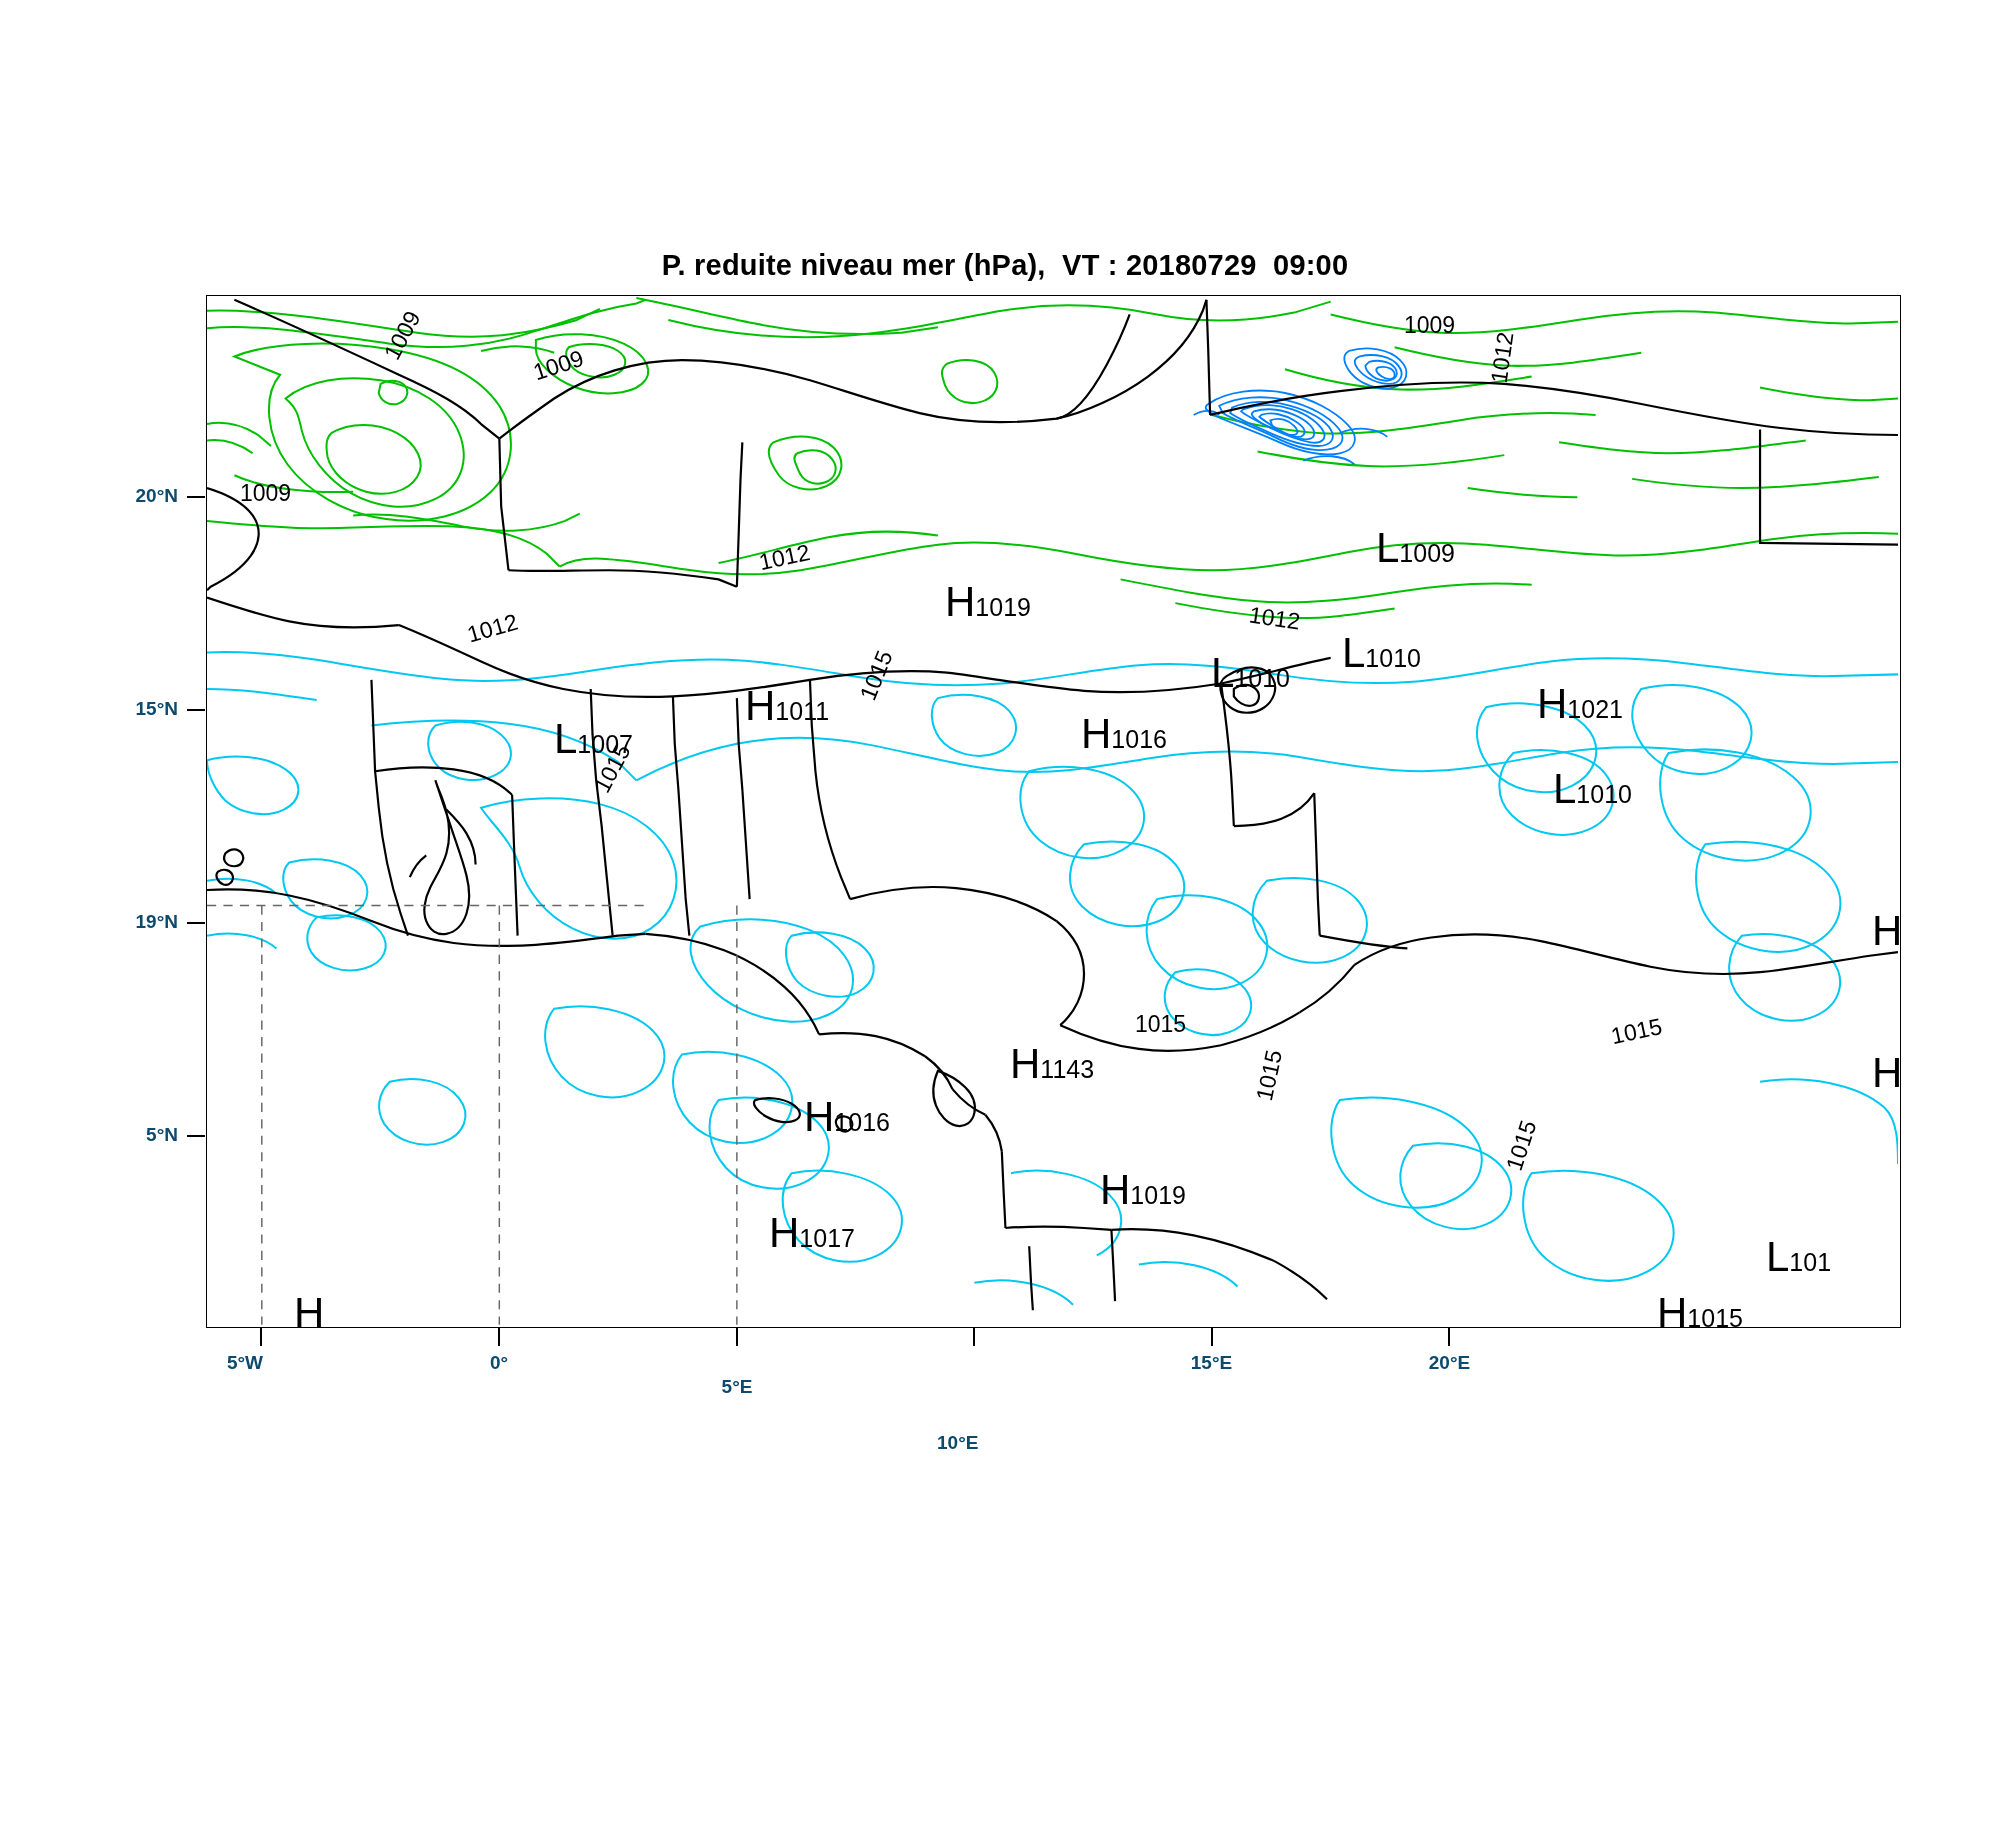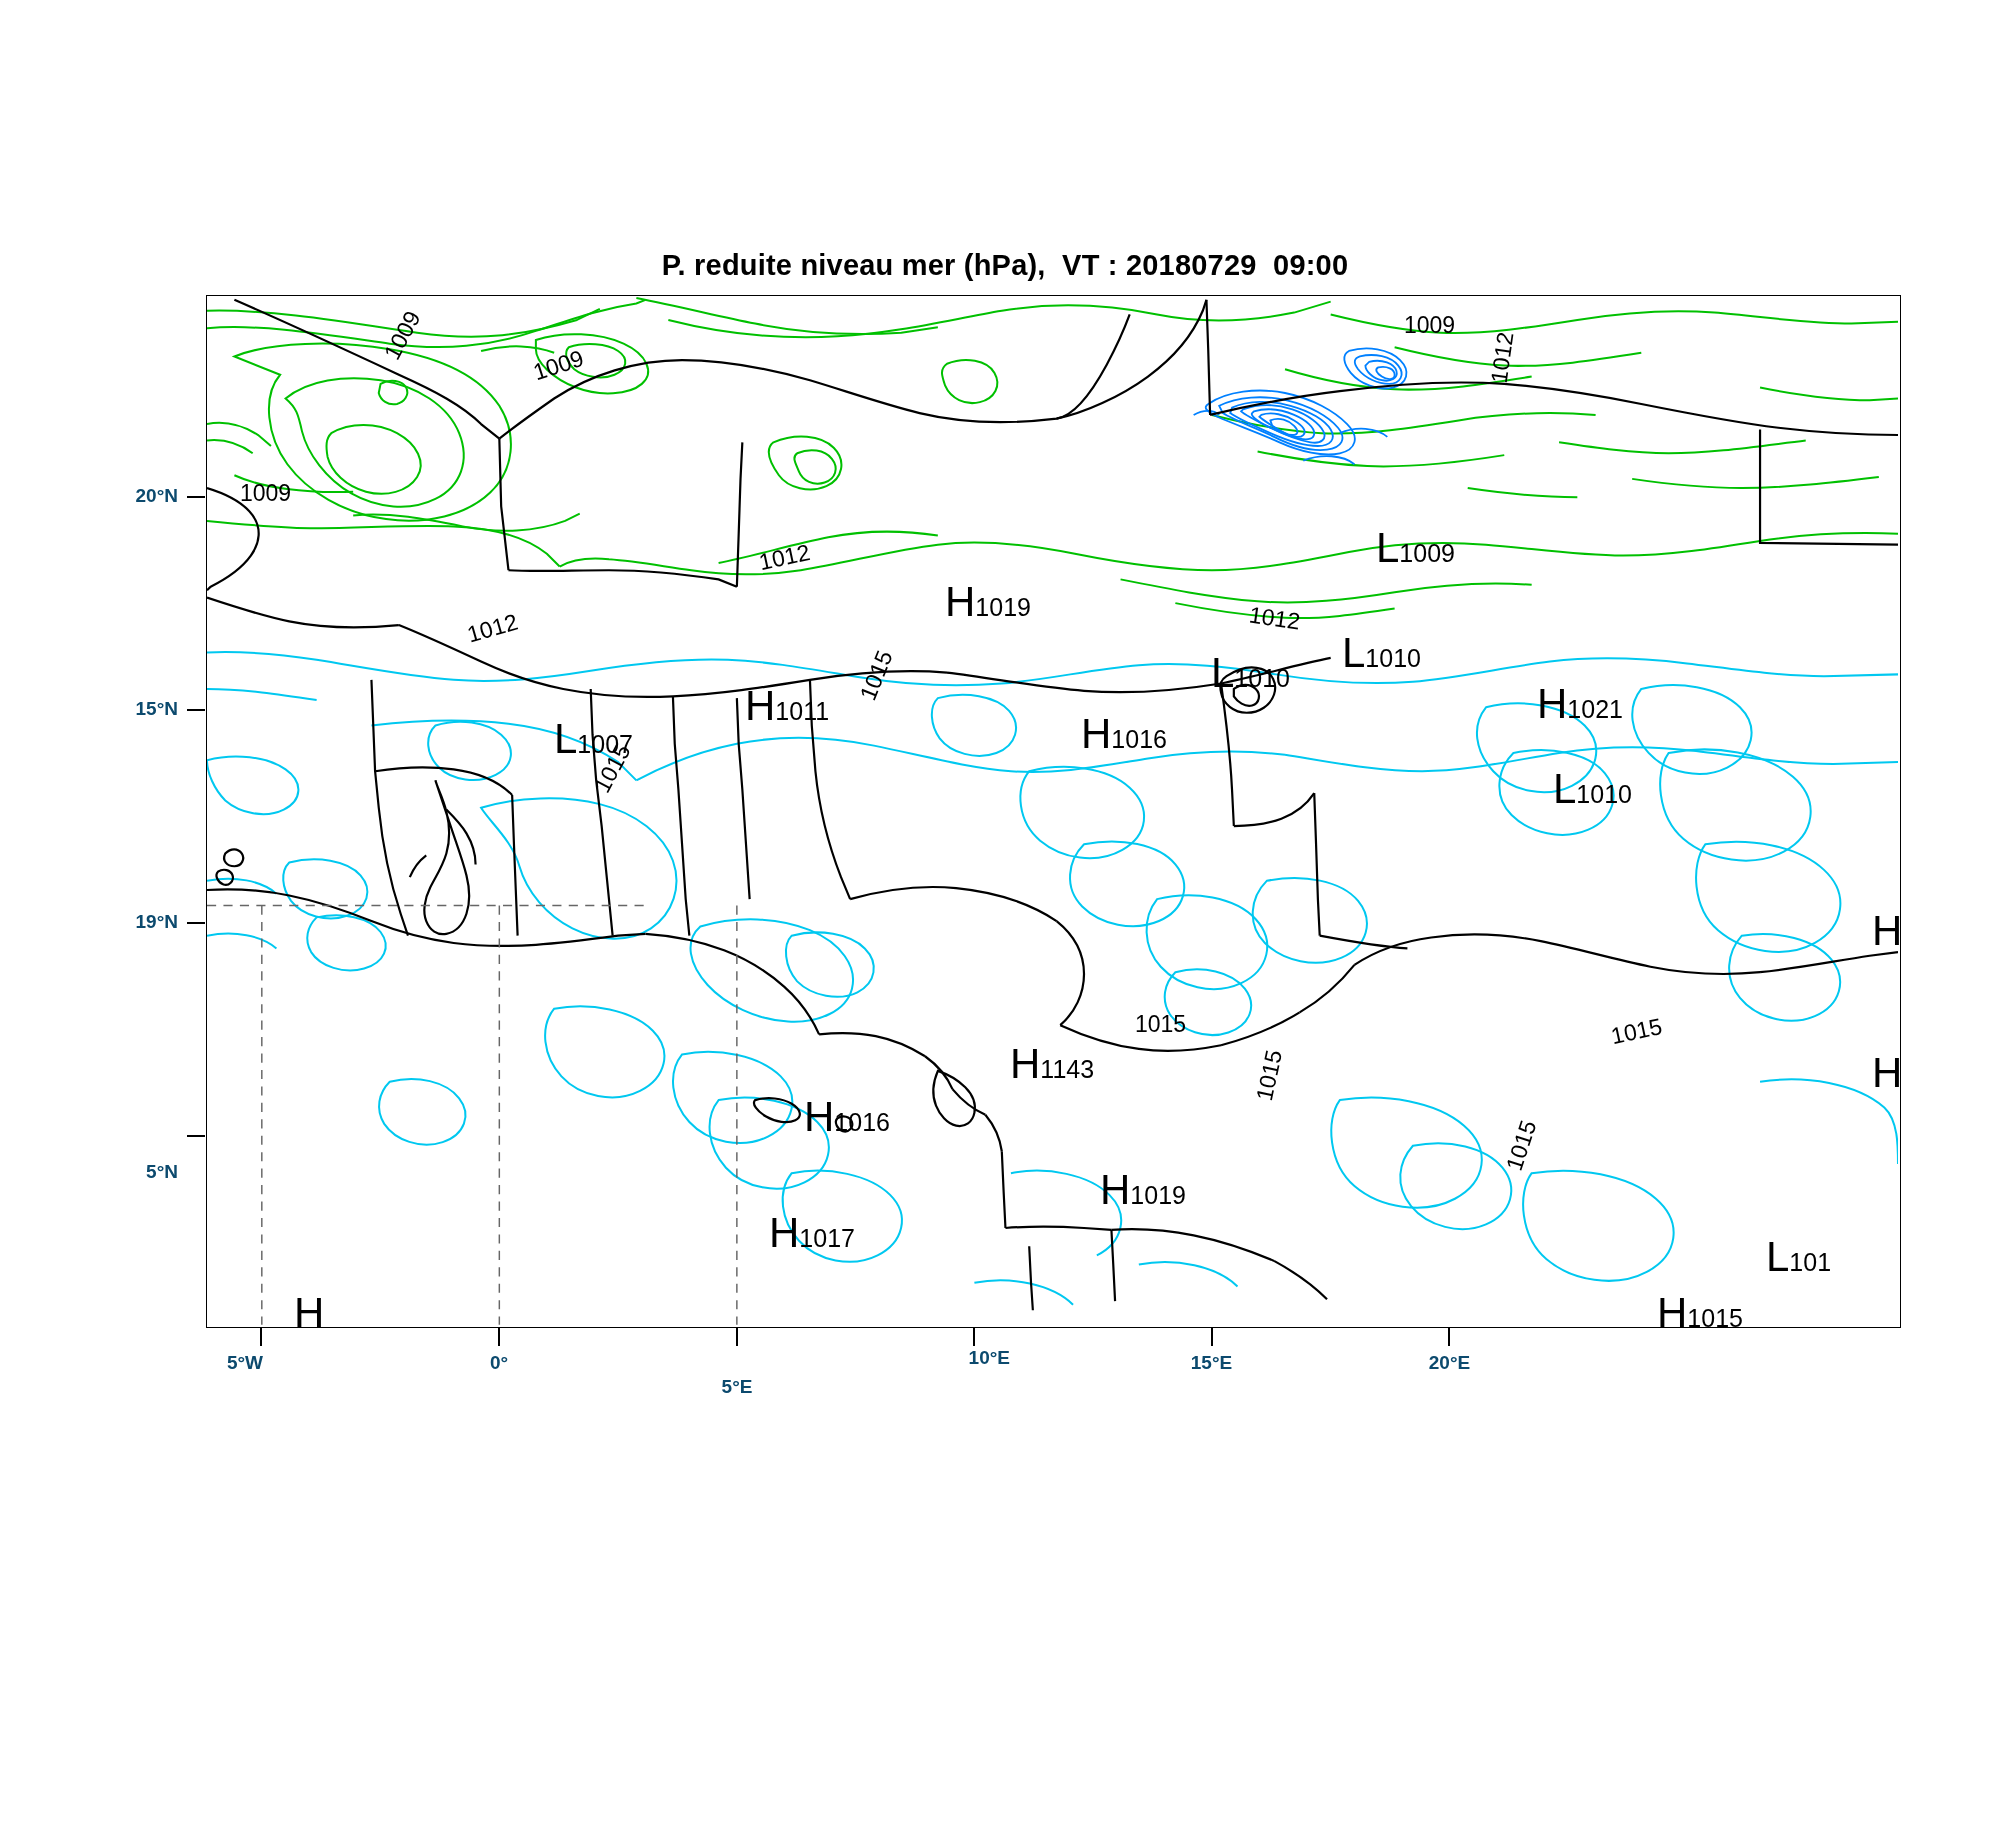--- a/index.html
+++ b/index.html
@@ -329,33 +329,33 @@
   <div class="tickmark" style="left:187px; top:496px; width:18.3px; height:1.8px;"></div>
   <div class="axis-label ytick-label" style="left:114px; top:485px; width:64px;">20°N</div>
 
   <div class="tickmark" style="left:187px; top:709px; width:18.3px; height:1.8px;"></div>
   <div class="axis-label ytick-label" style="left:114px; top:698px; width:64px;">15°N</div>
 
   <div class="tickmark" style="left:187px; top:922px; width:18.3px; height:1.8px;"></div>
   <div class="axis-label ytick-label" style="left:114px; top:911px; width:64px;">19°N</div>
 
   <div class="tickmark" style="left:187px; top:1135px; width:18.3px; height:1.8px;"></div>
-  <div class="axis-label ytick-label" style="left:114px; top:1124px; width:64px;margin-top:37px;">5°N</div>
+  <div class="axis-label ytick-label" style="left:114px; top:1124px; width:64px;">5°N</div>
 
   <div class="tickmark" style="left:260px; top:1328px; width:1.8px; height:18.3px;"></div>
   <div class="axis-label" style="left:212px; top:1352px; width:66px; text-align:center;">5°W</div>
 
   <div class="tickmark" style="left:498px; top:1328px; width:1.8px; height:18.3px;"></div>
   <div class="axis-label" style="left:466px; top:1352px; width:66px; text-align:center;">0°</div>
 
   <div class="tickmark" style="left:736px; top:1328px; width:1.8px; height:18.3px;"></div>
   <div class="axis-label" style="left:704px; top:1352px; width:66px; text-align:center;margin-top:24px;">5°E</div>
 
   <div class="tickmark" style="left:973px; top:1328px; width:1.8px; height:18.3px;"></div>
-  <div class="axis-label" style="left:937px; top:1347px; width:73px; text-align:right;">10°E</div>
+  <div class="axis-label" style="left:937px; top:1432px; width:73px; text-align:left;">10°E</div>
 
   <div class="tickmark" style="left:1211px; top:1328px; width:1.8px; height:18.3px;"></div>
   <div class="axis-label" style="left:1175px; top:1352px; width:73px; text-align:center;">15°E</div>
 
   <div class="tickmark" style="left:1448px; top:1328px; width:1.8px; height:18.3px;"></div>
   <div class="axis-label" style="left:1413px; top:1352px; width:73px; text-align:center;">20°E</div>
 
 </div>
 
 

